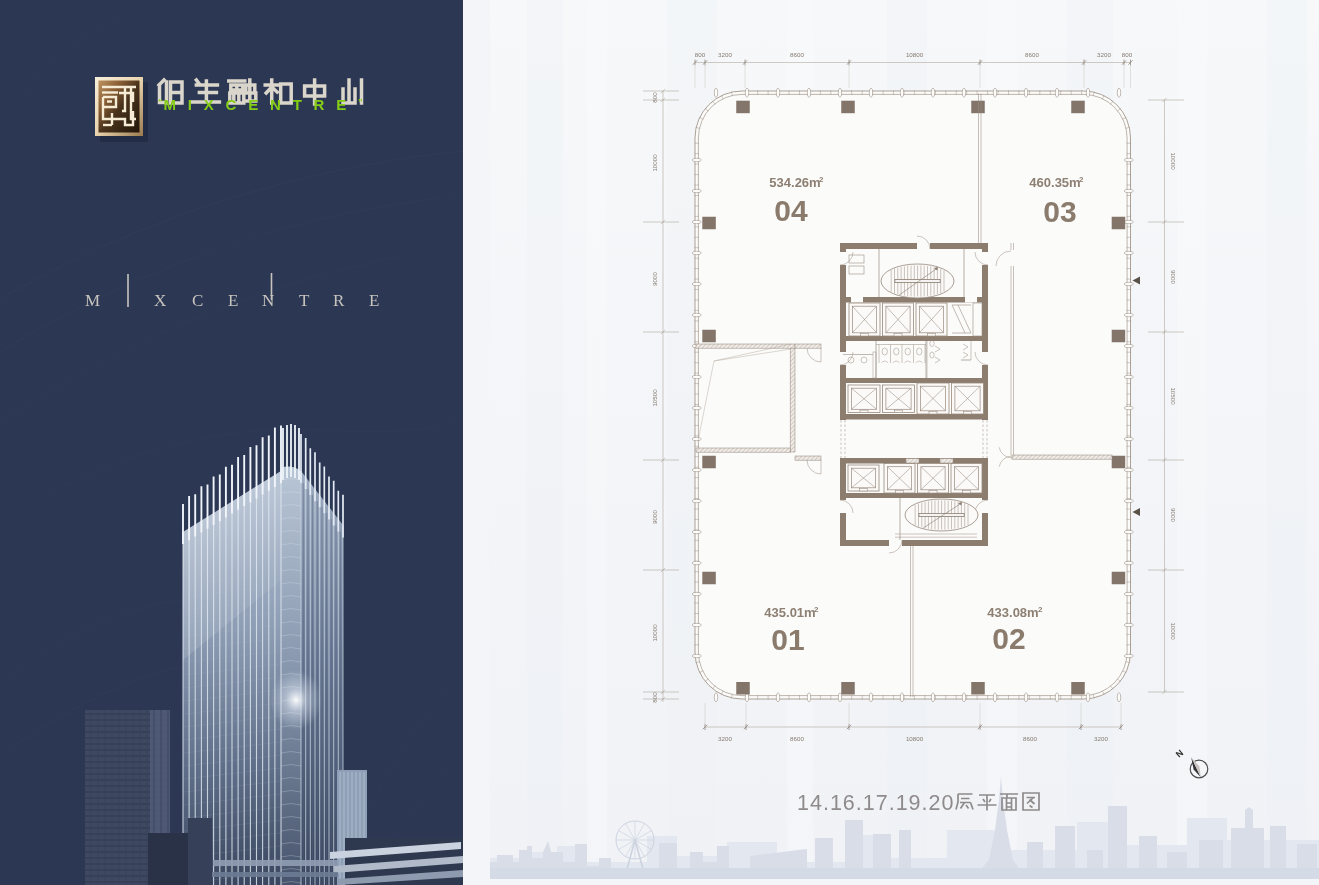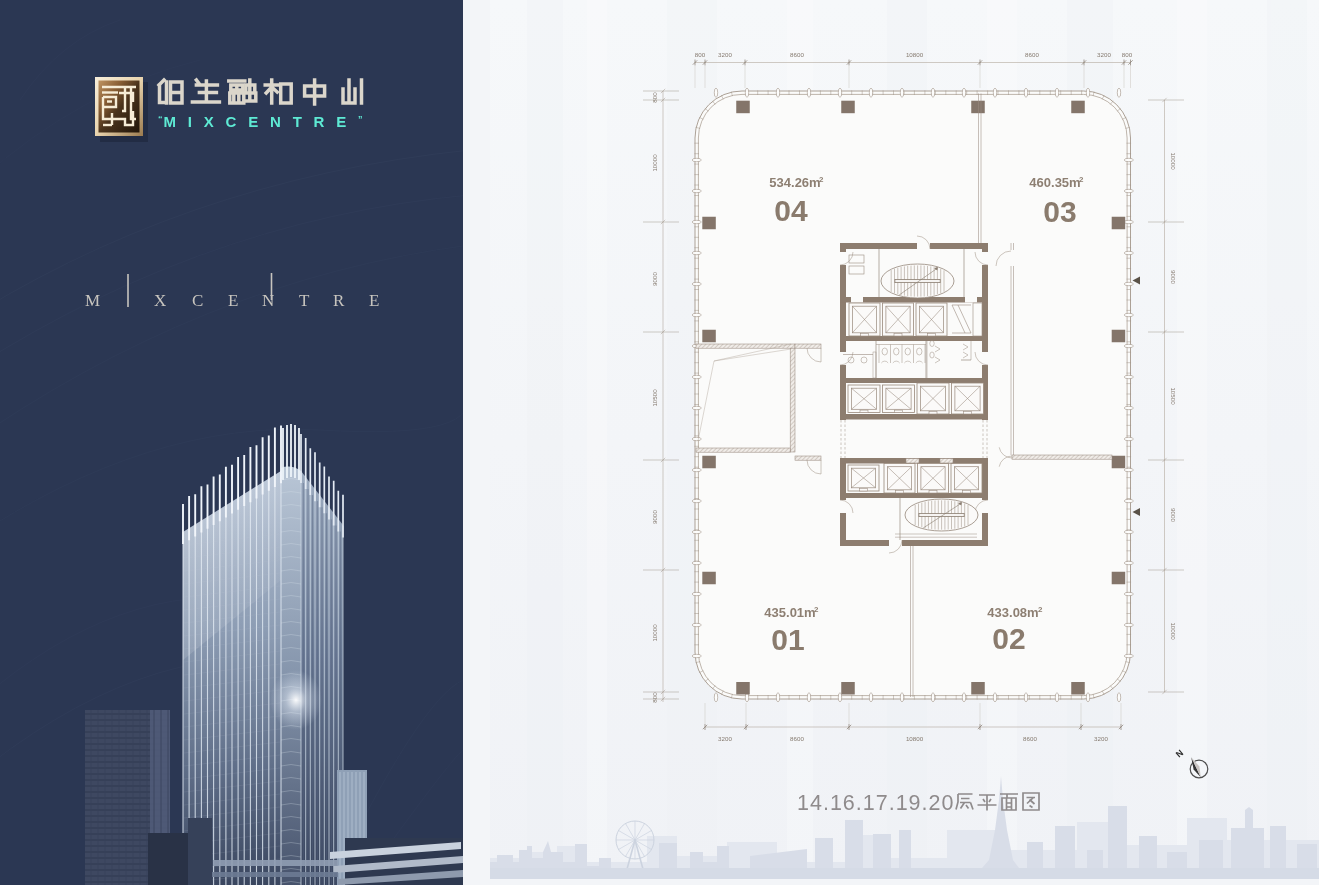--- a/index.html
+++ b/index.html
@@ -74,21 +74,21 @@
           </g>
 <g transform="translate(145.6,1)">
             <path d="M5,9 H25 V19 H5 Z M15,3 V27"></path>
           </g>
 <g transform="translate(182.0,1)">
             <path d="M7,12 V26 M13,3 V26 M19,12 V26 M7,26 H19 M25.5,3 V26"></path>
           </g>
 </g>
       </svg>
 
-<div style="position:absolute;left:158px;top:113px;width:260px;color:#5eead4;font-size:15px;font-weight:bold;letter-spacing:11.8px;"><span style="font-size:9px;vertical-align:5px;letter-spacing:1px">“</span>MIXCENTRE<span style="font-size:9px;vertical-align:5px;letter-spacing:0">”</span></div>
+<div style="position:absolute;left:158px;top:96px;width:260px;color:#84cc16;font-size:15px;font-weight:bold;letter-spacing:11.8px;"><span style="font-size:9px;vertical-align:5px;letter-spacing:1px">“</span>MIXCENTRE<span style="font-size:9px;vertical-align:5px;letter-spacing:0">”</span></div>
 
 <svg width="463" height="80" viewBox="0 0 463 80" style="position:absolute;left:0;top:250px">
 <g fill="#c7c4be" font-family="Liberation Serif,serif" font-size="17">
 <text x="85" y="56">M</text>
           <text x="154" y="56">X</text>
           <text x="192" y="56">C</text>
 <text x="228" y="56">E</text>
           <text x="262" y="56">N</text>
           <text x="299" y="56">T</text>
 <text x="333" y="56">R</text>

